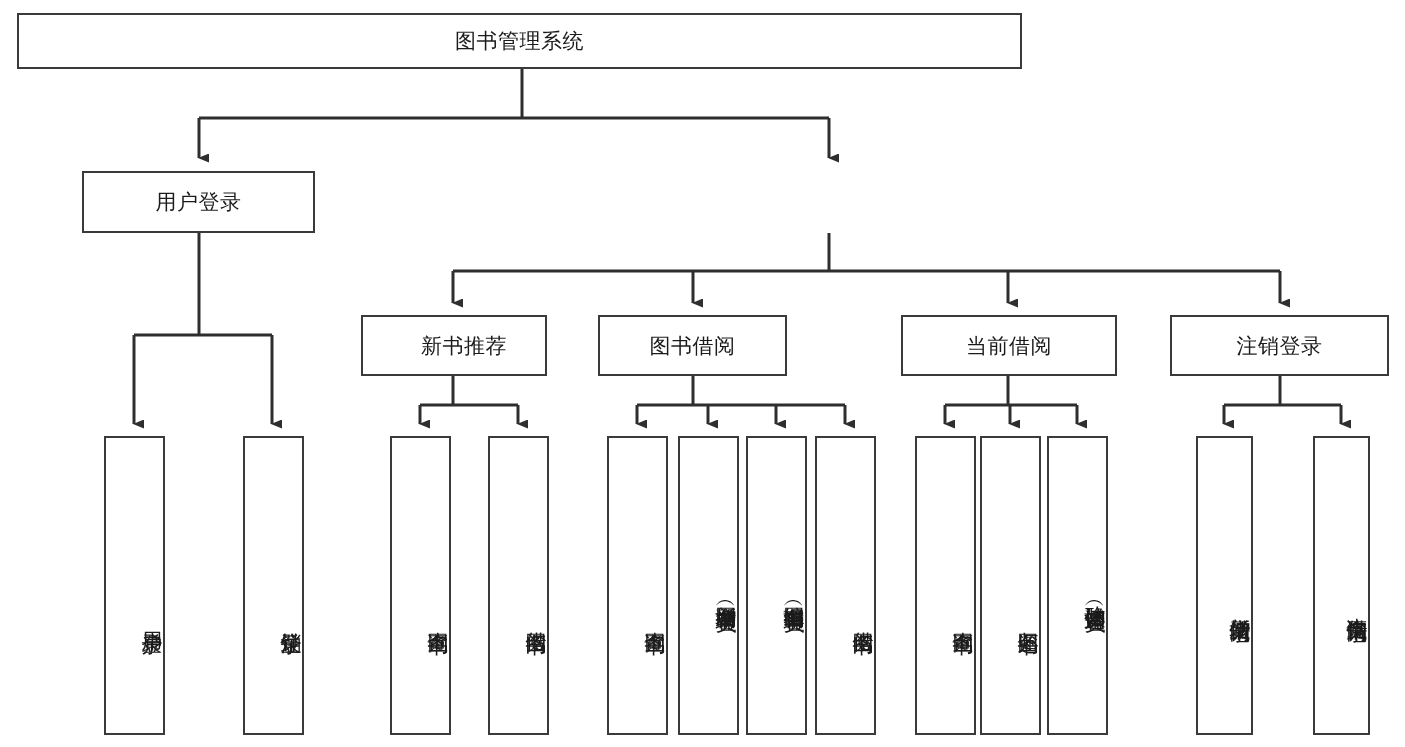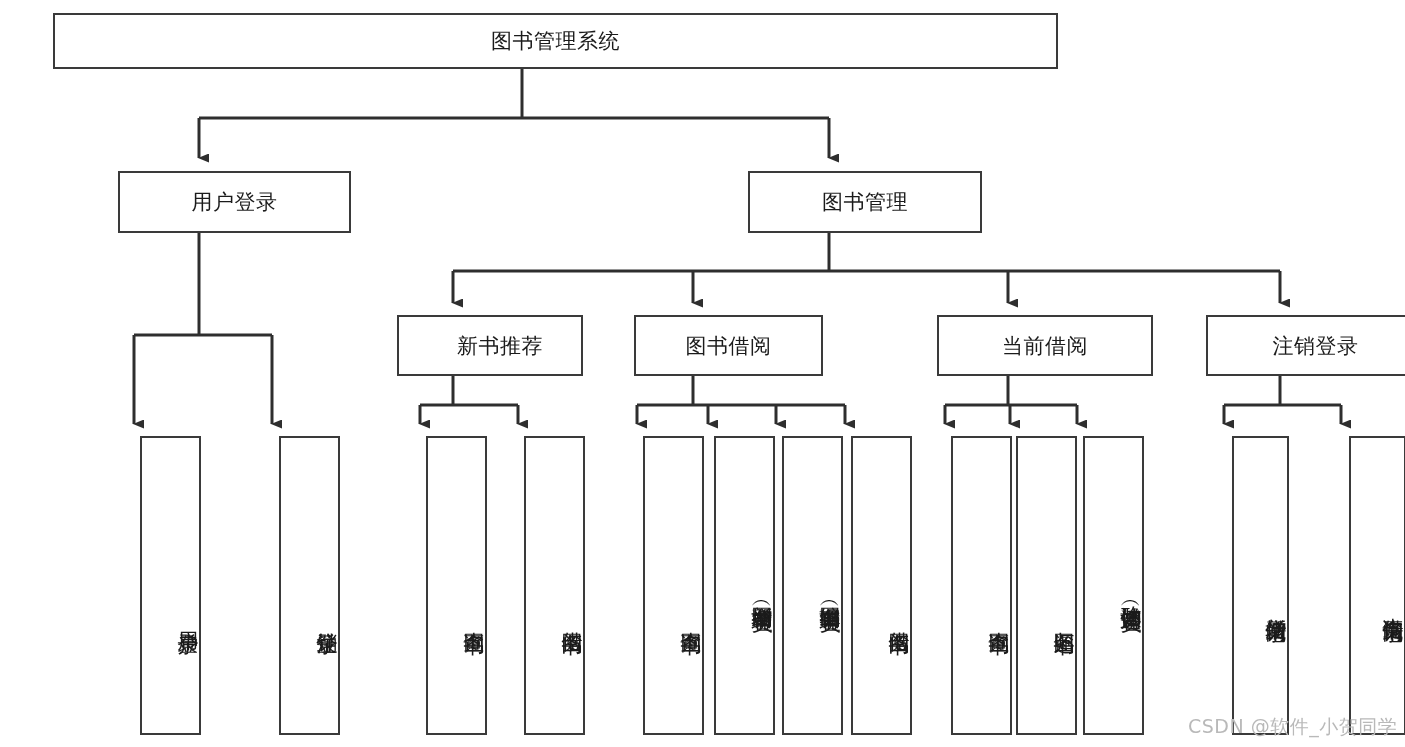--- a/index.html
+++ b/index.html
@@ -27,21 +27,20 @@
   }
   .node {
     position: absolute;
     box-sizing: border-box;
     background: #ffffff;
     border: 2px solid #3a3a3a;
     display: flex;
     align-items: center;
     justify-content: center;
     color: #1b1b1b;
-    margin-left: 36px;
   }
   .node.horiz {
     font-size: 21px;
     letter-spacing: 0.5px;
   }
   .node.vert {
     writing-mode: vertical-rl;
     text-orientation: upright;
     font-size: 21px;
     line-height: 1.08;
@@ -127,23 +126,20 @@
     </g>
   </svg>
 
   <div class="node horiz" style="left:17px; top:13px; width:1005px; height:56px;">
     <span class="label">图书管理系统</span>
   </div>
 
   <div class="node horiz" style="left:82px; top:171px; width:233px; height:62px;">
     <span class="label">用户登录</span>
   </div>
-  <div class="node horiz" style="left:712px; top:171px; width:234px; height:62px;">
-    <span class="label">图书管理</span>
-  </div>
 
   <div class="node horiz" style="left:361px; top:315px; width:186px; height:61px;padding-left:20px;">
     <span class="label">新书推荐</span>
   </div>
   <div class="node horiz" style="left:598px; top:315px; width:189px; height:61px;">
     <span class="label">图书借阅</span>
   </div>
   <div class="node horiz" style="left:901px; top:315px; width:216px; height:61px;">
     <span class="label">当前借阅</span>
   </div>
@@ -188,15 +184,14 @@
     <span class="label">确认归还（管理员）</span>
   </div>
 
   <div class="node vert pad-top2" style="left:1196px; top:436px; width:57px; height:299px;">
     <span class="label">新增借阅记录</span>
   </div>
   <div class="node vert pad-top2" style="left:1313px; top:436px; width:57px; height:299px;">
     <span class="label">查询借阅记录</span>
   </div>
 
-  <div class="watermark">CSDN @软件_小贺同学</div>
 
 </div>
 
 </body></html>

